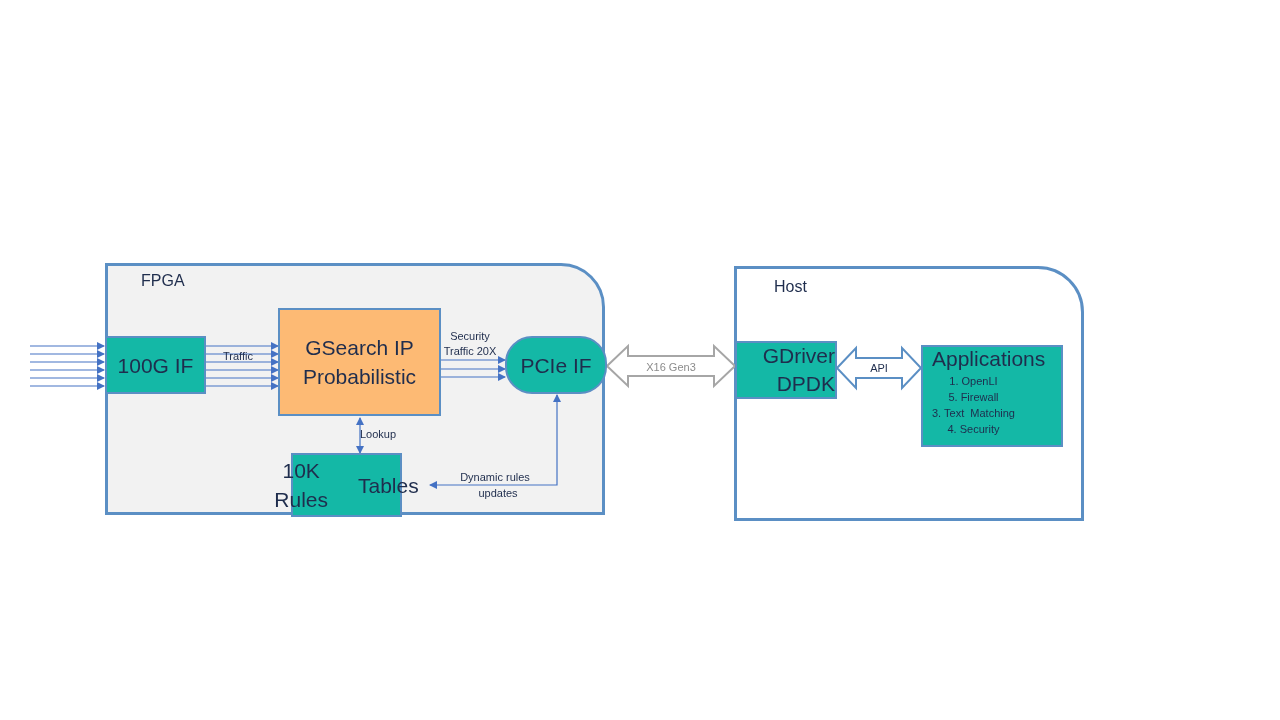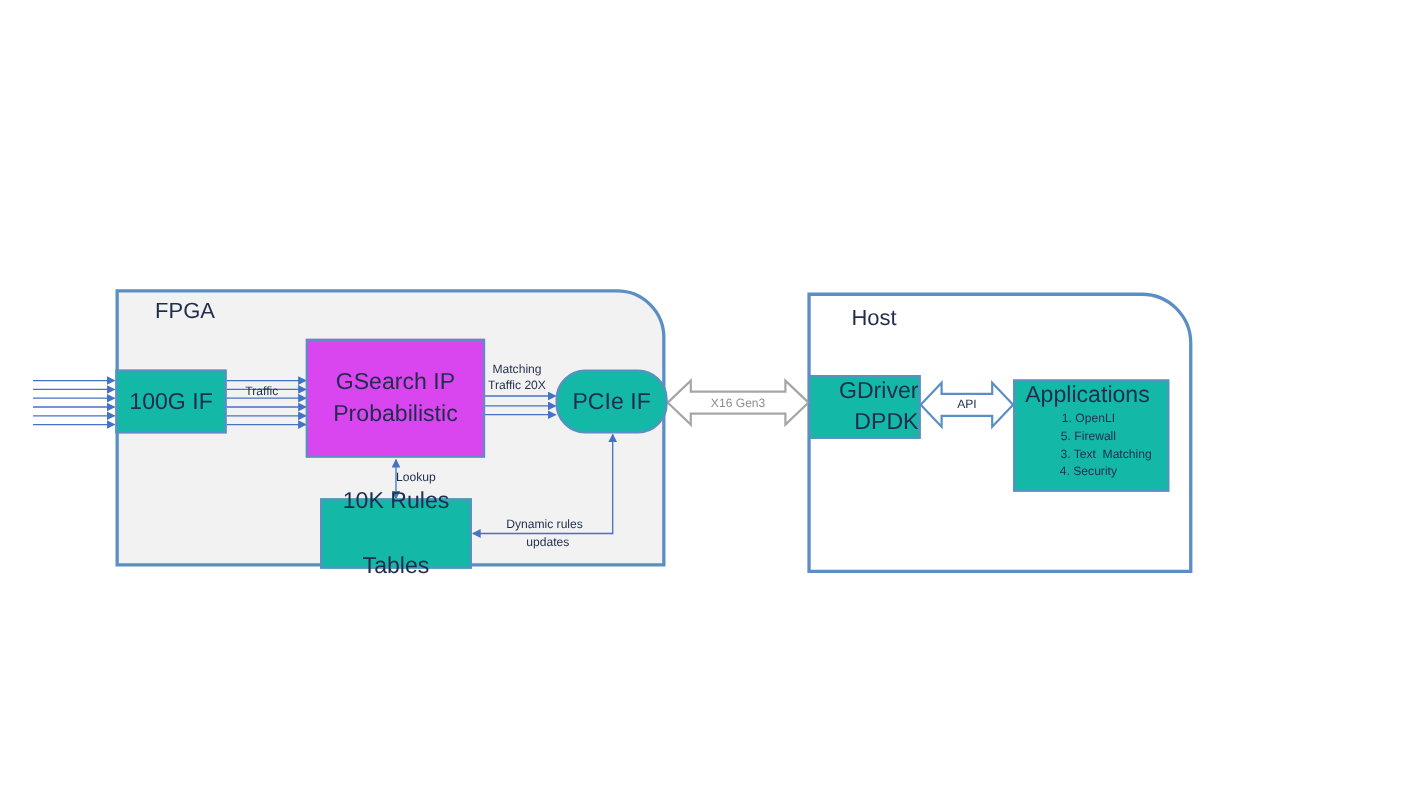--- a/index.html
+++ b/index.html
@@ -3,25 +3,25 @@
 <meta charset="utf-8">
 <style>
   html, body { margin: 0; padding: 0; }
   body { width: 1280px; height: 720px; background: #ffffff; position: relative; overflow: hidden;
          font-family: "Liberation Sans", "DejaVu Sans", sans-serif; color: #1f2d4d; }
   .abs { position: absolute; }
   .container-fpga { left: 105px; top: 263px; width: 500px; height: 252px; background: #f2f2f2;
          border: 3px solid #5b8fc4; border-top-right-radius: 44px; box-sizing: border-box; }
   .container-host { left: 734px; top: 266px; width: 350px; height: 255px; background: #ffffff;
          border: 3px solid #5b8fc4; border-top-right-radius: 46px; box-sizing: border-box; }
-  .title { font-size: 20px; color: #1f2d4d; }
+  .title { font-size: 16px; color: #1f2d4d; }
   .box { background: #14b8a6; border: 2px solid #5b8fc4; box-sizing: border-box; display: flex;
          align-items: center; justify-content: center; text-align: center; color: #1f2d4d; }
   .box.big { font-size: 21px; line-height: 29px; }
-  .gsearch { background: #d946ef; border-color: #5b8fc4; }
+  .gsearch { background: #fdba74; border-color: #5b8fc4; }
   .label-sm { font-size: 11px; color: #1f2d4d; text-align: center; line-height: 16px; }
   .applist { font-size: 11px; line-height: 16px; color: #1f2d4d; }
   svg { position: absolute; left: 0; top: 0; overflow: visible; }
 </style>
 </head>
 <body>
 
 <div class="abs container-fpga"></div>
 <div class="abs title" style="left:141px; top:272px;">FPGA</div>
 
@@ -77,42 +77,42 @@
 
 <div class="abs box big gsearch" style="left:278px; top:308px; width:163px; height:108px; flex-direction:column;">
   <span>GSearch IP</span>
   <span>Probabilistic</span>
 </div>
 
 <div class="abs box big" style="left:505px; top:336px; width:102px; height:58px;border-radius:27px;">
   <span>PCIe IF</span>
 </div>
 
-<div class="abs box big" style="left:291px; top:453px; width:138px; height:64px; flex-direction:column;gap:30px;">
+<div class="abs box big" style="left:291px; top:453px; width:111px; height:64px; gap:30px;">
   <span>10K Rules</span>
   <span>Tables</span>
 </div>
 
 <div class="abs label-sm" style="left:214px; top:348px; width:48px;">Traffic</div>
-<div class="abs label-sm" style="left:438px; top:328px; width:64px;">Matching</div>
+<div class="abs label-sm" style="left:438px; top:328px; width:64px;">Security</div>
 <div class="abs label-sm" style="left:438px; top:343px; width:64px;">Traffic 20X</div>
 <div class="abs label-sm" style="left:360px; top:426px; text-align:left;">Lookup</div>
 <div class="abs label-sm" style="left:446px; top:469px; width:98px;">Dynamic rules</div>
 <div class="abs label-sm" style="left:449px; top:485px; width:98px;">updates</div>
 
 <div class="abs label-sm" style="left:630px; top:359px; width:82px; color:#8c8c8c;">X16 Gen3</div>
 
 <div class="abs box big" style="left:735px; top:341px; width:102px; height:58px; flex-direction:column; align-items:flex-end; padding-left:9px; line-height:28px;">
   <span>GDriver</span>
   <span>DPDK</span>
 </div>
 
 <div class="abs label-sm" style="left:862px; top:360px; width:34px;">API</div>
 
 <div class="abs box" style="left:921px; top:345px; width:142px; height:102px; flex-direction:column; align-items:flex-start; justify-content:flex-start; padding:0 0 0 9px;">
   <span style="font-size:21px; line-height:24px; margin-top:0px;">Applications</span>
   <div class="applist" style="margin-top:2px;">
     <div>1. OpenLI</div>
     <div>5. Firewall</div>
-    <div style="white-space:pre;margin-left:32px;">3. Text  Matching</div>
+    <div style="white-space:pre;">3. Text  Matching</div>
     <div>4. Security</div>
   </div>
 </div>
 
 </body></html>

